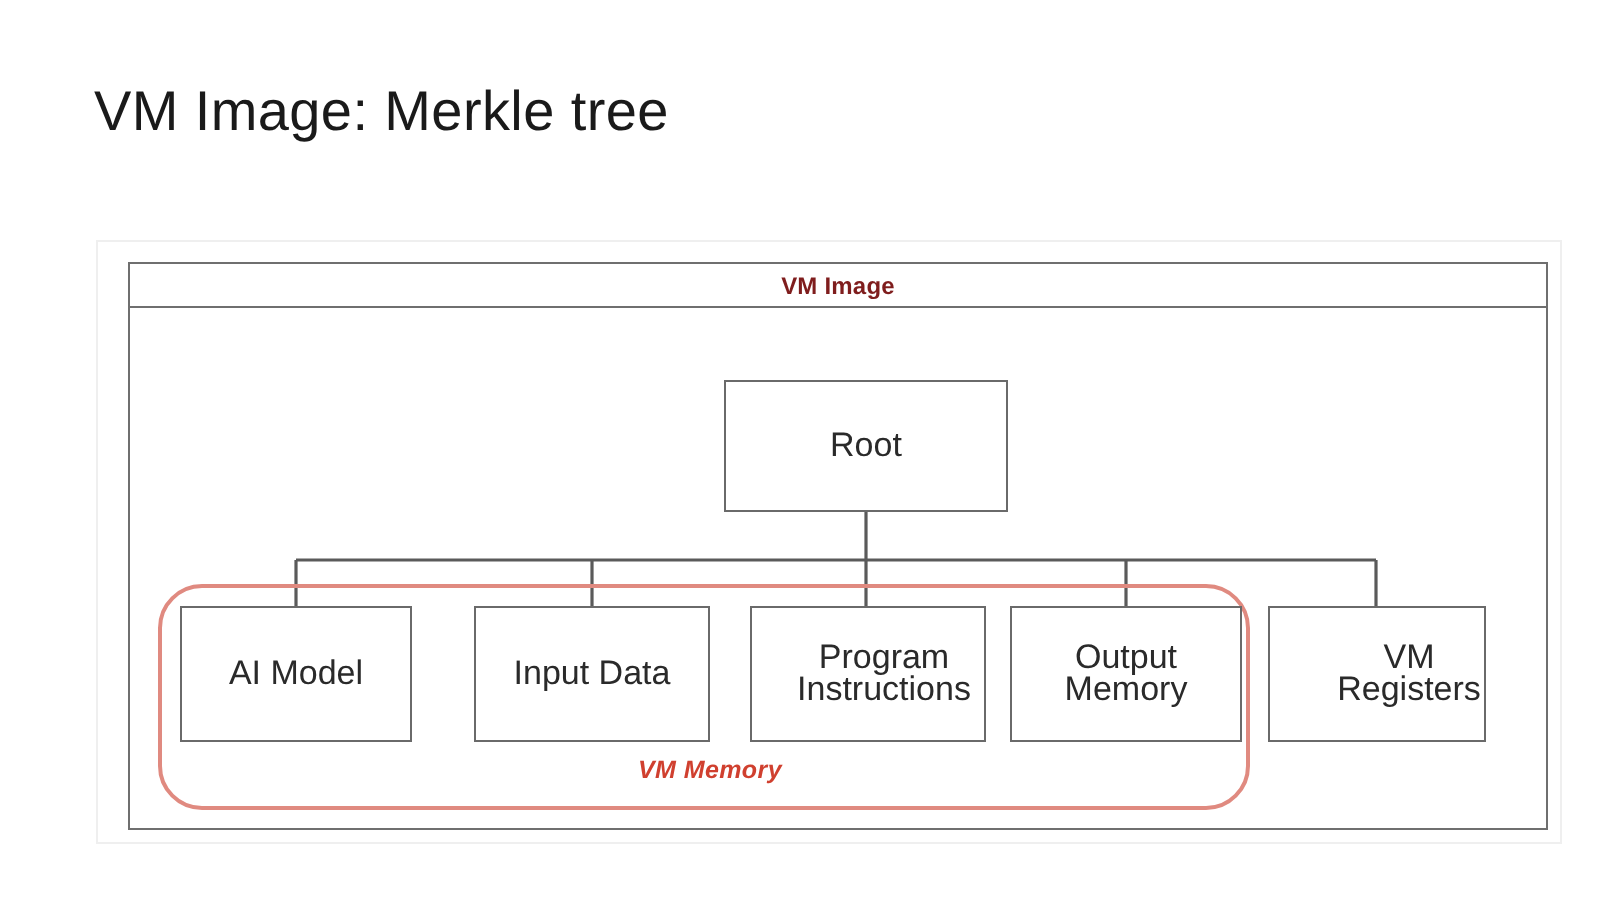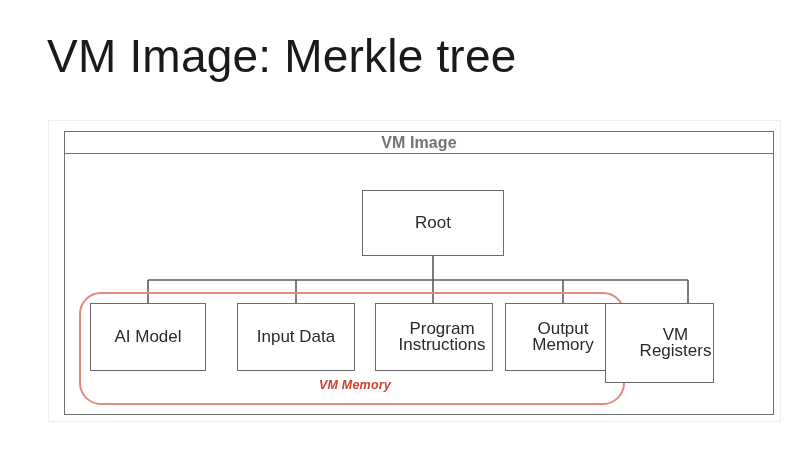--- a/index.html
+++ b/index.html
@@ -14,21 +14,21 @@
     overflow: hidden;
     font-family: "Liberation Sans", sans-serif;
     color: #1b1b1b;
   }
 
   
   #slide-title {
     position: absolute;
     left: 47px;
     top: 33px;
-    font-size: 46px;
+    font-size: 28px;
     line-height: 46px;
     font-weight: 400;
     letter-spacing: 0.2px;
     color: #1a1a1a;
     white-space: nowrap;
   }
 
   
   #diagram-frame {
     position: absolute;
@@ -59,23 +59,23 @@
     top: 0;
     width: 100%;
     height: 22px;
     box-sizing: border-box;
     border-bottom: 1.5px solid #6f6f6f;
     display: flex;
     align-items: center;
     justify-content: center;
   }
   #vm-image-header .hdr-label {
-    font-size: 16px;
+    font-size: 12px;
     font-weight: bold;
-    color: #737373;
+    color: #7f1d1d;
     letter-spacing: 0.1px;
   }
 
   
   #tree-canvas {
     position: absolute;
     left: 0;
     top: 22px;
     width: 100%;
     height: 260px;
@@ -109,21 +109,21 @@
   .node-label {
     display: block;
     white-space: pre-line;
   }
 
   #node-root      { left: 297px; top: 36px;  width: 142px; height: 66px; }
   #node-ai-model  { left: 25px;  top: 149px; width: 116px; height: 68px; }
   #node-input     { left: 172px; top: 149px; width: 118px; height: 68px; }
   #node-program   { left: 310px; top: 149px; width: 118px; height: 68px; padding-left: 20px; }
   #node-output    { left: 440px; top: 149px; width: 116px; height: 68px; }
-  #node-registers { left: 540px; top: 149px; width: 109px; height: 80px; padding-left: 36px; }
+  #node-registers { left: 569px; top: 149px; width: 109px; height: 68px; padding-left: 36px; }
 
   
   #vm-memory-group {
     position: absolute;
     left: 14px;
     top: 138px;
     width: 546px;
     height: 113px;
     box-sizing: border-box;
     border: 2px solid #e08a80;

